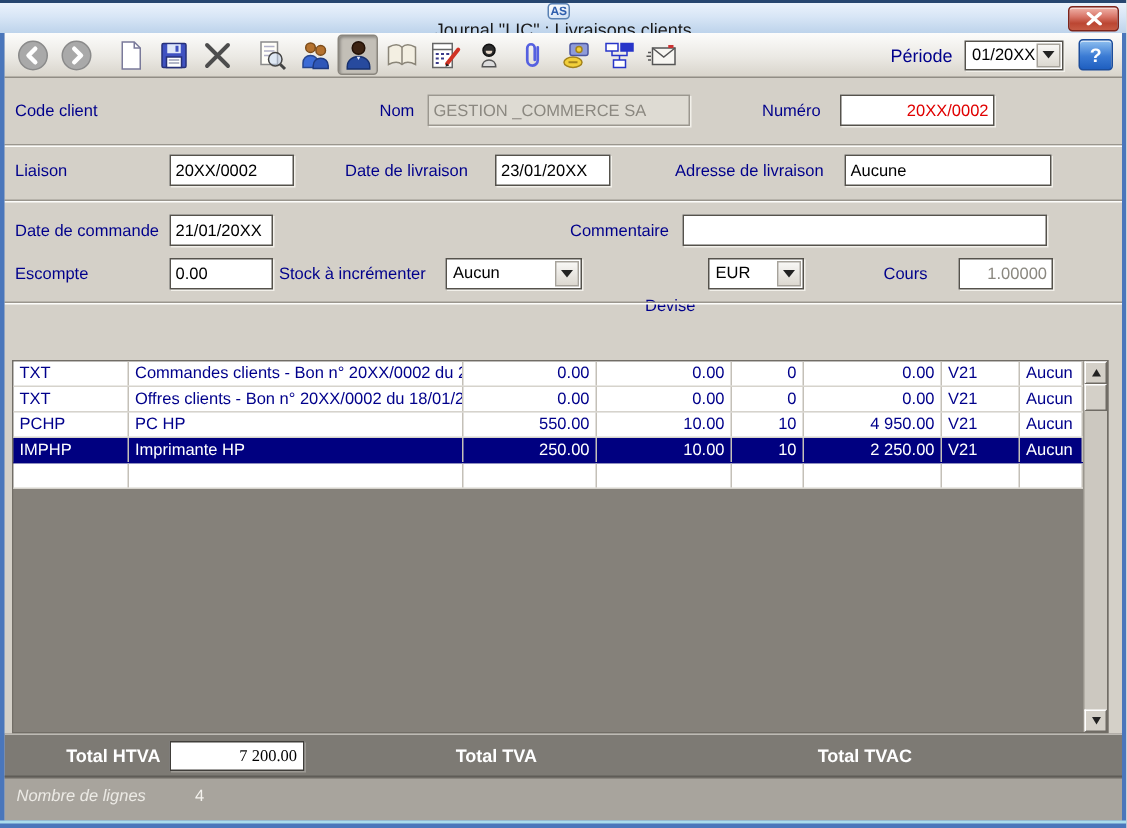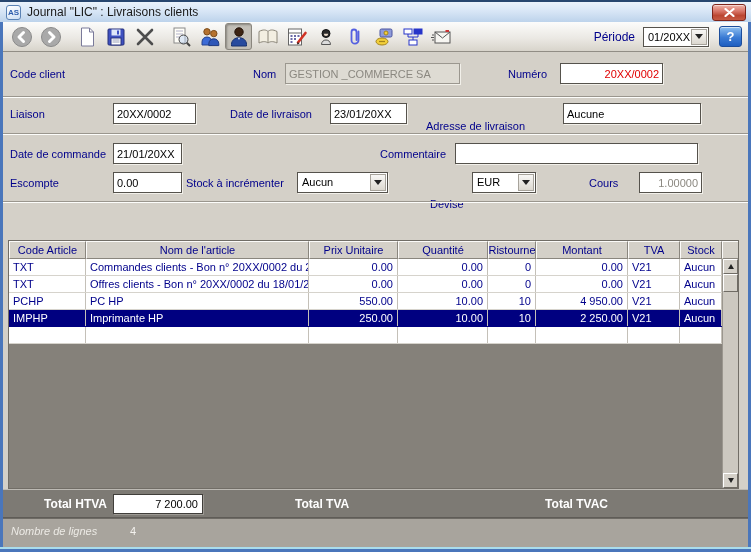--- a/index.html
+++ b/index.html
@@ -6,21 +6,21 @@
   *{box-sizing:border-box;}
   .window{position:relative;width:751px;height:552px;background:#d4d0c8;
     font-family:"Liberation Sans",sans-serif;overflow:hidden;}
   
   .frame-left{position:absolute;left:0;top:22px;width:3px;bottom:0;background:#4a76bb;}
   .frame-right{position:absolute;right:0;top:22px;width:3px;bottom:0;background:#4a76bb;}
   .frame-bottom{position:absolute;left:0;right:0;top:547px;height:5px;background:#4a76bb;border-top:2px solid #a9dcec;}
   
   .titlebar{position:absolute;left:0;top:0;width:751px;height:22px;
     background:linear-gradient(180deg,#eaf2fb 0%,#d8e6f6 45%,#bdd3eb 100%);
-    border-top:2px solid #27466f;display:flex;align-items:center;padding:0 6px;}
+    border-top:2px solid #27466f;display:flex;align-items:center;padding:0 6px;flex-direction:column;}
   .app-icon{width:15px;height:15px;border:1px solid #5a82b4;border-radius:3px;
     background:linear-gradient(160deg,#ffffff,#cfe0f4);color:#2f5fae;font-size:8px;
     font-weight:bold;display:flex;align-items:center;justify-content:center;margin-right:6px;}
   .title-text{font-size:12px;color:#1a1a1a;}
   .close-btn{position:absolute;right:5px;top:2px;width:34px;height:17px;border-radius:3px;
     border:1px solid #7e241a;background:linear-gradient(180deg,#f0b4aa 0%,#d9776a 40%,#bb4632 70%,#c65a44 100%);
     display:flex;align-items:center;justify-content:center;box-shadow:inset 0 1px 0 rgba(255,255,255,.5);}
   
   .toolbar{position:absolute;left:3px;top:22px;width:745px;height:30px;
     background:linear-gradient(180deg,#fcfcfb 0%,#ebe9e4 55%,#d8d4cb 100%);
@@ -76,21 +76,21 @@
     display:flex;align-items:center;justify-content:center;}
   .tri-up-s{width:0;height:0;border:3px solid transparent;border-bottom:5px solid #222;margin-top:-3px;}
   .tri-down-s{width:0;height:0;border:3px solid transparent;border-top:5px solid #222;margin-bottom:-3px;}
   .thumb{height:18px;flex:none;background:#d4d0c8;border:1px solid;border-color:#ffffff #6f6b64 #6f6b64 #ffffff;}
   .strack{flex:1;}
   
   .totals{position:absolute;left:3px;top:489px;width:745px;height:29px;background:#7d7a74;
     border-top:1px solid #bdbab4;border-bottom:1px solid #5f5c57;}
   .tot-lbl{position:absolute;font-size:12px;color:#fff;white-space:nowrap;font-weight:bold;}
   .tot-inp{position:absolute;background:#fff;border:1px solid #403e3a;font-size:11px;
-    font-family:Liberation Sans, sans-serif;color:#000;text-align:right;padding:1px 4px;height:20px;
+    font-family:Liberation Serif, serif;color:#000;text-align:right;padding:1px 4px;height:20px;
     box-shadow:1px 1px 0 #9d9a94;}
   
   .statusbar{position:absolute;left:3px;top:518px;width:745px;height:29px;background:#a8a49d;
     border-top:1px solid #6e6b65;}
   .status-lbl{position:absolute;left:8px;top:6px;font-size:11px;font-style:italic;color:#eceae5;}
   .status-val{position:absolute;left:127px;top:6px;font-size:11px;color:#f4f2ee;}
   svg{display:block;}
 </style>
 </head>
 <body>
@@ -233,21 +233,21 @@
   <input class="inp disabled" style="left: 285px; top: 63px; width: 175px;" value="GESTION _COMMERCE SA">
   <span class="lbl" style="left:508px;top:68px;">Numéro</span>
   <input class="inp red" style="left: 560px; top: 63px; width: 103px;" value="20XX/0002">
 
   <div class="groove" style="top:96px;"></div>
 
   <span class="lbl" style="left:10px;top:108px;">Liaison</span>
   <input class="inp" style="left: 113px; top: 103px; width: 83px;" value="20XX/0002">
   <span class="lbl" style="left:230px;top:108px;">Date de livraison</span>
   <input class="inp" style="left: 330px; top: 103px; width: 77px;" value="23/01/20XX">
-  <span class="lbl" style="left:426px;top:108px;margin-top:12px;">Adresse de livraison</span>
+  <span class="lbl" style="left:450px;top:108px;">Adresse de livraison</span>
   <input class="inp" style="left: 563px; top: 103px; width: 138px;" value="Aucune">
 
   <div class="groove" style="top:133px;"></div>
 
   <span class="lbl" style="left:10px;top:148px;">Date de commande</span>
   <input class="inp" style="left: 113px; top: 143px; width: 69px;" value="21/01/20XX">
   <span class="lbl" style="left:380px;top:148px;">Commentaire</span>
   <input class="inp" style="left: 455px; top: 143px; width: 243px;" value="">
 
   <span class="lbl" style="left:10px;top:177px;">Escompte</span>
@@ -265,31 +265,20 @@
     <div class="cbtn">
       <div class="tri-down"></div>
     </div>
   </div>
   <span class="lbl" style="left:589px;top:177px;">Cours</span>
   <input class="inp rt graytext" style="left: 639px; top: 172px; width: 63px;" value="1.00000">
 
   <div class="groove" style="top:201px;"></div>
 
   <div class="table-box">
-    <div class="thead">
-      <div class="th cw0">Code Article</div>
-      <div class="th cw1">Nom de l'article</div>
-      <div class="th cw2">Prix Unitaire</div>
-      <div class="th cw3">Quantité</div>
-      <div class="th cw4">Ristourne</div>
-      <div class="th cw5">Montant</div>
-      <div class="th cw6">TVA</div>
-      <div class="th cw7">Stock</div>
-      <div class="th cwsb"></div>
-    </div>
     <div class="tbody">
       <div class="rowscol">
         <div class="tr">
           <div class="td cw0">TXT</div>
           <div class="td cw1">Commandes clients - Bon n° 20XX/0002 du 21</div>
           <div class="td cw2 num">0.00</div>
           <div class="td cw3 num">0.00</div>
           <div class="td cw4 num">0</div>
           <div class="td cw5 num">0.00</div>
           <div class="td cw6">V21</div>
@@ -346,21 +335,21 @@
         <div class="sbtn">
           <div class="tri-down-s"></div>
         </div>
       </div>
     </div>
   </div>
 
   <div class="totals"></div>
   <span class="tot-lbl" style="left:30px;top:497px;width:77px;text-align:right;">Total HTVA</span>
   <input class="tot-inp" style="left: 113px; top: 494px; width: 90px;" value="7 200.00">
-  <span class="tot-lbl" style="left:295px;top:497px;width:63px;text-align:left;">Total TVA</span>
+  <span class="tot-lbl" style="left:295px;top:497px;width:63px;text-align:right;">Total TVA</span>
   <span class="tot-lbl" style="left:542px;top:497px;width:66px;text-align:right;">Total TVAC</span>
 
   <div class="statusbar">
     <span class="status-lbl">Nombre de lignes</span>
     <span class="status-val">4</span>
   </div>
 
   <div class="frame-left"></div>
   <div class="frame-right"></div>
   <div class="frame-bottom"></div>

